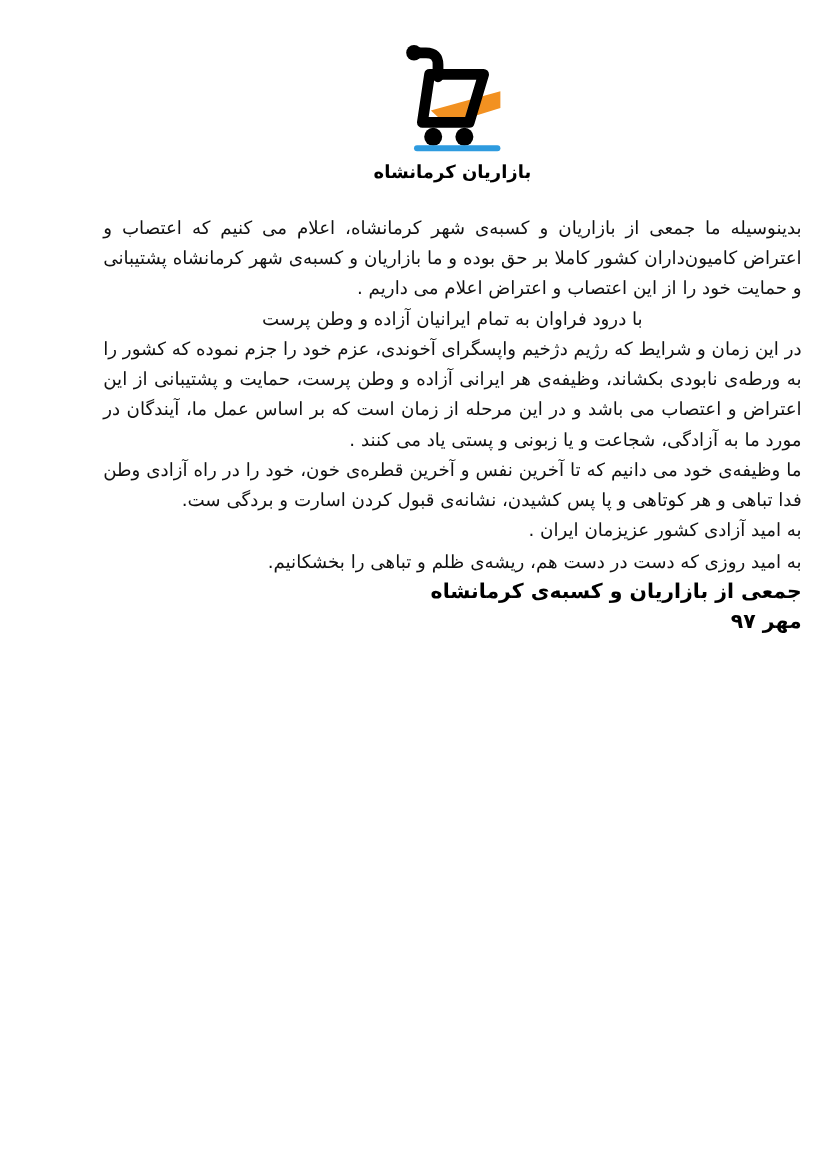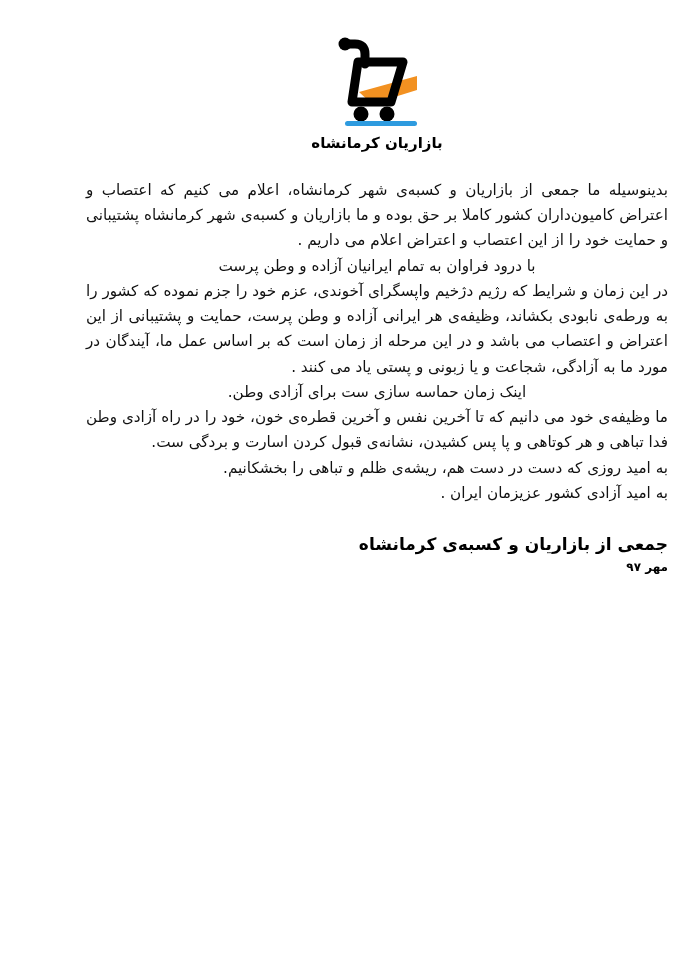--- a/index.html
+++ b/index.html
@@ -63,32 +63,31 @@
 
   
   .line-solo {
     direction: rtl;
     text-align: center;
     margin: 0;
   }
 
   
   .signature {
-    margin-top: 26px;
     direction: rtl;
     text-align: center;
     font-weight: bold;
     color: #000000;
   }
   .sig-name {
     font-size: 17px;
     line-height: 1.5;
   }
   .sig-date {
-    font-size: 12px;
+    font-size: 17px;
     line-height: 1.5;
   }
 </style>
 </head>
 <body>
 
 <div class="page">
 
   <div class="logo-block">
 
@@ -111,28 +110,27 @@
   </div>
 
   <div class="body-text">
 
     <p class="para right-last">بدینوسیله ما جمعی از بازاریان و کسبه‌ی شهر کرمانشاه، اعلام می کنیم که اعتصاب و اعتراض کامیون‌داران کشور کاملا بر حق بوده و ما بازاریان و کسبه‌ی شهر کرمانشاه پشتیبانی و حمایت خود را از این اعتصاب و اعتراض اعلام می داریم .</p>
 
     <p class="para center-last">با درود فراوان به تمام ایرانیان آزاده و وطن پرست</p>
 
     <p class="para right-last">در این زمان و شرایط که رژیم دژخیم واپسگرای آخوندی، عزم خود را جزم نموده که کشور را به ورطه‌ی نابودی بکشاند، وظیفه‌ی هر ایرانی آزاده و وطن پرست، حمایت و پشتیبانی از این اعتراض و اعتصاب می باشد و در این مرحله از زمان است که بر اساس عمل ما، آیندگان در مورد ما به آزادگی، شجاعت و یا زبونی و پستی یاد می کنند .</p>
 
-    <p class="para center-last">اینک زمان حماسه سازی ست برای آزادی وطن.</p>
 
     <p class="para right-last">ما وظیفه‌ی خود می دانیم که تا آخرین نفس و آخرین قطره‌ی خون، خود را در راه آزادی وطن فدا تباهی و هر کوتاهی و پا پس کشیدن، نشانه‌ی قبول کردن اسارت و بردگی ست.</p>
 
 
+    <p class="line-solo">به امید آزادی کشور عزیزمان ایران .</p>
+
     <p class="line-solo">به امید روزی که دست در دست هم، ریشه‌ی ظلم و تباهی را بخشکانیم.</p>
-
-    <p class="line-solo">به امید آزادی کشور عزیزمان ایران .</p>
 
     <div class="signature">
       <div class="sig-name">جمعی از بازاریان و کسبه‌ی کرمانشاه</div>
       <div class="sig-date">مهر ۹۷</div>
     </div>
 
   </div>
 
 </div>
 

